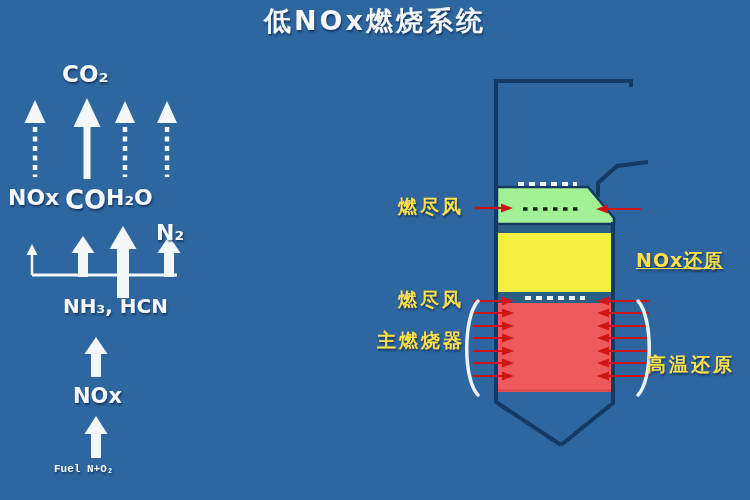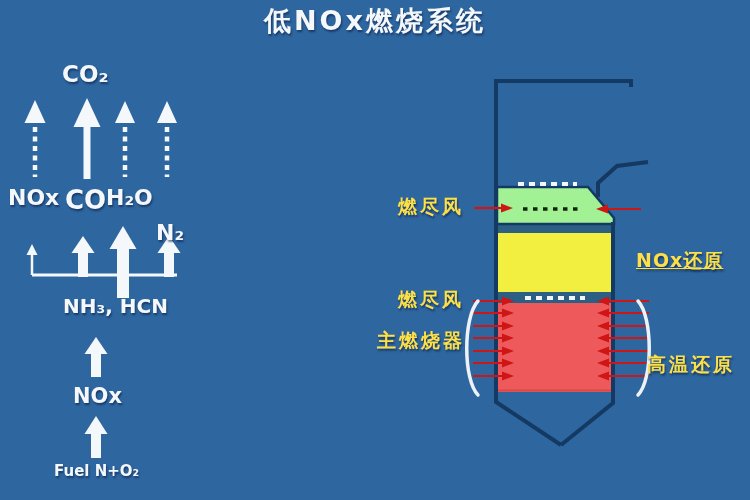--- a/index.html
+++ b/index.html
@@ -18,21 +18,21 @@
     text-shadow:1px 2px 2px rgba(8,24,58,.6);line-height:1;letter-spacing:3px;
   }
   .title{left:225px;top:7px;width:300px;text-align:center;font-size:27px;letter-spacing:3px;}
   .co2{left:62px;top:63px;font-size:23px;}
   .gas-nox{left:8px;top:187px;font-size:22px;}
   .gas-co{left:65px;top:187px;font-size:26px;}
   .gas-h2o{left:106px;top:187px;font-size:22px;}
   .gas-n2{left:156px;top:187px;font-size:22px;margin-top:35px;}
   .nh3{left:55px;top:296px;font-size:20px;margin-left:8px;}
   .nox2{left:73px;top:386px;font-size:21px;}
-  .fuel{left:54px;top:464px;font-size:15px;}
+  .fuel{left:54px;top:464px;font-size:11px;font-family:Liberation Mono, monospace;}
   .ofa1{left:398px;top:197px;font-size:19px;}
   .late{left:640px;top:197px;font-size:19px;}
   .noxred{left:636px;top:251px;font-size:19px;letter-spacing:1px;text-decoration:underline;}
   .ofa2{left:398px;top:290px;font-size:19px;}
   .burner{left:377px;top:331px;font-size:19px;}
   .hitemp{left:647px;top:335px;font-size:19px;margin-top:20px;}
 </style>
 </head>
 <body>
 

